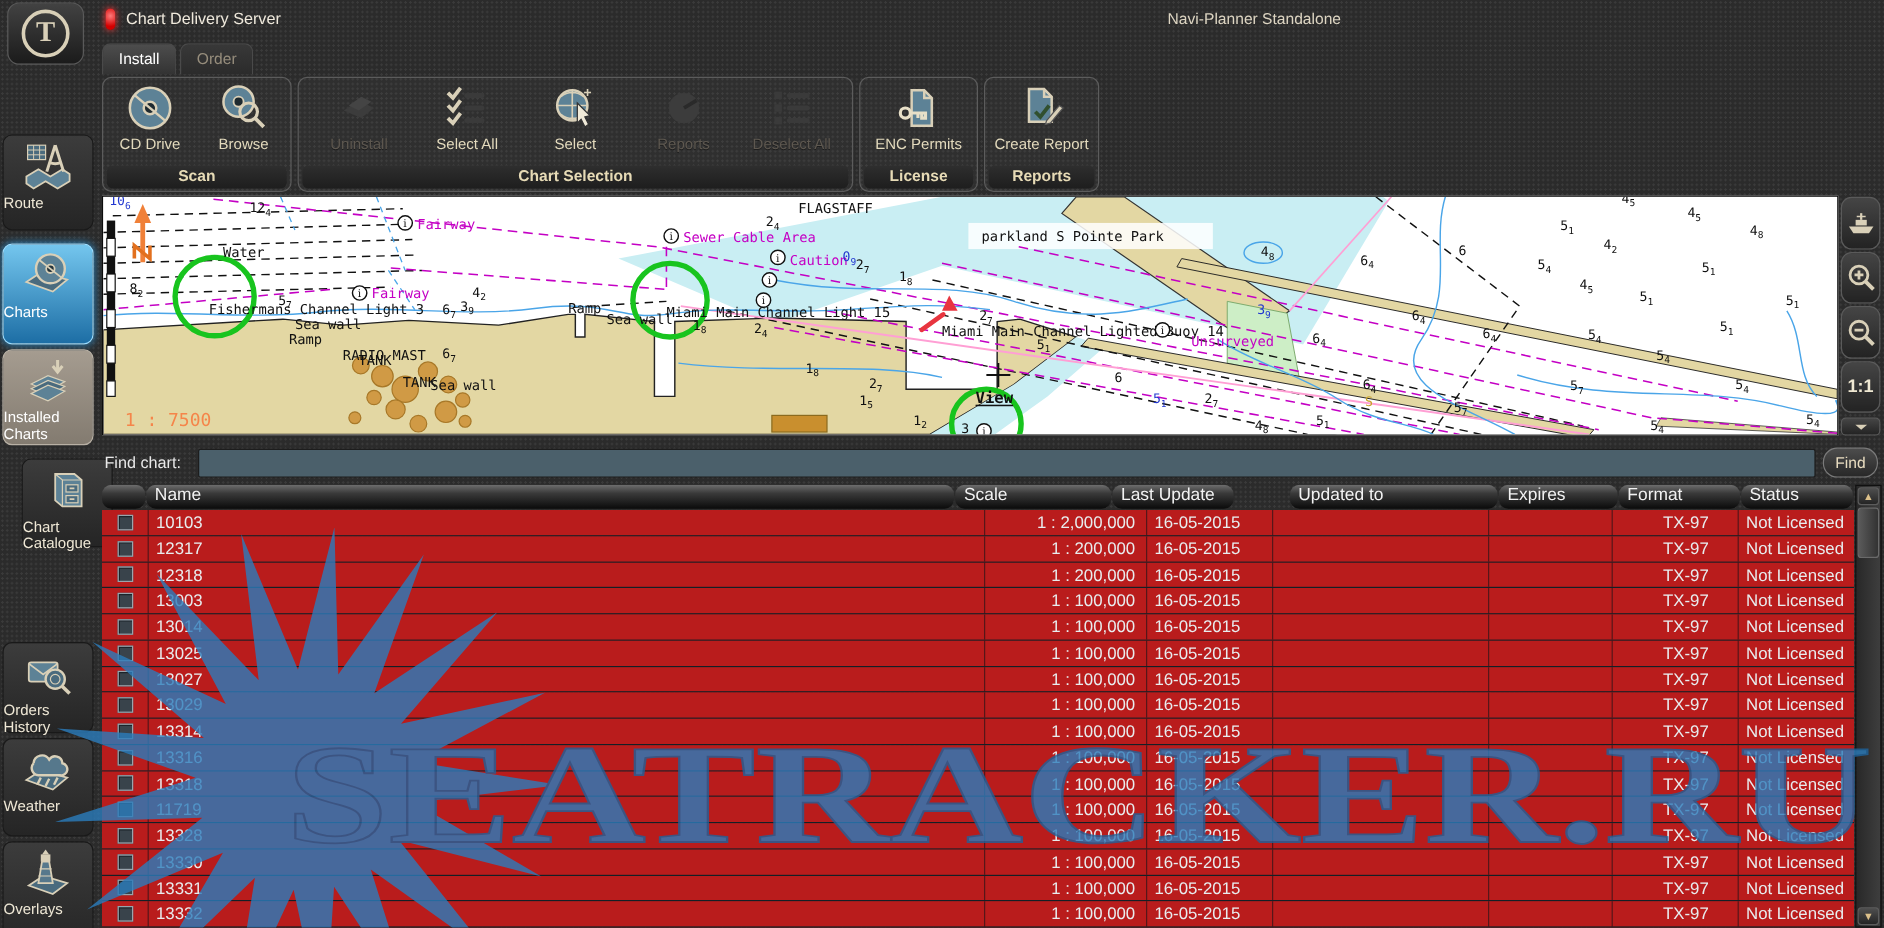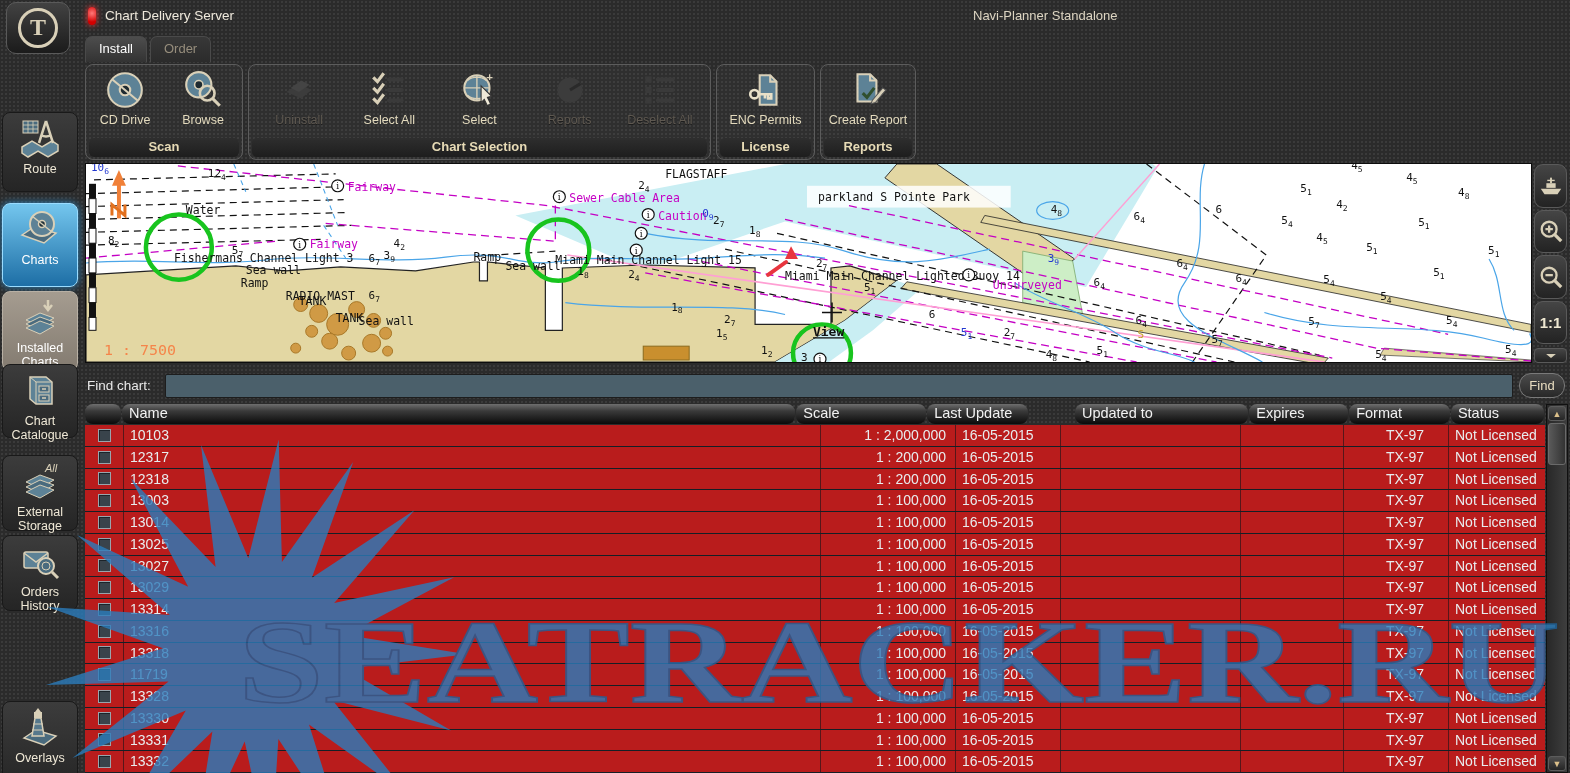--- a/index.html
+++ b/index.html
@@ -23,21 +23,21 @@
 .rbtns{display:flex;justify-content:space-evenly;align-items:flex-start;height:73px;padding-top:3px}
 .rbtn{width:80px;text-align:center;cursor:pointer}
 .rbtn.disabled{cursor:default}
 .ricon{height:44px;display:flex;align-items:center;justify-content:center}
 .ricon svg{width:42px;height:42px}
 .rlabel{font-size:12.5px;color:#e3dabd;margin-top:1px;white-space:nowrap}
 .rbtn.disabled .rlabel{color:#5e5850;text-shadow:0 1px 0 #1d1d1d}
 .rgl{position:absolute;left:3px;right:3px;bottom:2px;height:19px;background:linear-gradient(#2e2e2e,#1e1e1e);border-radius:5px;text-align:center;font-weight:bold;font-size:13px;color:#e7dbb6;line-height:18px}
 
 .sidebar{position:absolute;left:0;top:55px;width:80px;height:718px}
-.sbtn{position:absolute;left:2px;width:76px;border-radius:8px;text-align:center;padding-top:3px;cursor:pointer;background:linear-gradient(#3c3c3c,#252525);border:1px solid #191919}
+.sbtn{position:absolute;left:2px;width:76px;border-radius:8px;text-align:left;padding-top:3px;cursor:pointer;background:linear-gradient(#3c3c3c,#252525);border:1px solid #191919}
 .sbtn.active{background:linear-gradient(#74c6ee,#1d6ea5);border:1px solid #9adcff;box-shadow:0 0 8px #2e89c4}
 .sbtn.selected{background:linear-gradient(#a59c90,#837b70);border:1px solid #b8b0a4}
 .sicon{height:46px;display:flex;align-items:center;justify-content:center}
 .sicon svg{width:46px;height:44px}
 .slabel{font-size:12.5px;color:#efe8d6;line-height:1.12}
 .sbtn.active .slabel,.sbtn.selected .slabel{color:#fff}
 
 .map-wrap{position:absolute;left:85px;top:163px;width:1447px;height:200px;border:1px solid #0c0c0c;background:#fff;overflow:hidden}
 .map-controls{position:absolute;left:1534px;top:164px;width:34px;height:199px;display:flex;flex-direction:column;align-items:flex-start}
 .mcbtn{width:33px;height:44px;margin-bottom:2px;background:linear-gradient(#454545,#232323);border:1px solid #5a5a5a;border-radius:9px;display:flex;align-items:center;justify-content:center;color:#efe8d2;font-weight:bold;font-size:15px;cursor:pointer}
@@ -243,54 +243,53 @@
         <div class="sicon">
           <svg viewBox="0 0 44 44">
             <path d="M8 24 l14 -7 14 5 -14 8 Z" fill="#5d8296" stroke="#d9d0b8"></path>
             <path d="M8 28 l14 -7 14 5 -14 8 Z" fill="#4a6b7e" stroke="#d9d0b8"></path>
             <path d="M8 32 l14 -7 14 5 -14 8 Z" fill="#5d8296" stroke="#d9d0b8"></path>
             <path d="M30 4 v9 M26 9 l4 5 4 -5" stroke="#d9d0b8" stroke-width="2.5" fill="none"></path>
           </svg>
         </div>
         <div class="slabel">Installed Charts</div>
       </div>
-      <div class="sbtn normal" style="top: 309px; height: 74px;">
+      <div class="sbtn normal" style="top: 327px; height: 74px; margin-left: 16px;">
         <div class="sicon">
           <svg viewBox="0 0 44 44">
             <path d="M12 8 h16 l6 5 v22 h-16 l-6 -5 Z" fill="#5d8296" stroke="#d9d0b8" stroke-width="1.5"></path>
             <path d="M12 8 l6 5 h16 M18 13 v22" stroke="#d9d0b8" fill="none"></path>
             <rect x="21" y="17" width="10" height="6" fill="#4a6b7e" stroke="#d9d0b8"></rect>
             <rect x="21" y="26" width="10" height="6" fill="#4a6b7e" stroke="#d9d0b8"></rect>
             <path d="M24 20 h4 M24 29 h4" stroke="#d9d0b8" stroke-width="1.5"></path>
           </svg>
         </div>
         <div class="slabel">Chart Catalogue</div>
-      </div>
-      <div class="sbtn normal" style="top: 400px; height: 76px;">
-        <div class="sicon">
-          <svg viewBox="0 0 44 44">
-            <path d="M8 22 l14 -7 14 5 -14 8 Z" fill="#5d8296" stroke="#d9d0b8"></path>
-            <path d="M8 27 l14 -7 14 5 -14 8 Z" fill="#4a6b7e" stroke="#d9d0b8"></path>
-            <path d="M8 32 l14 -7 14 5 -14 8 Z" fill="#5d8296" stroke="#d9d0b8"></path>
-            <text x="27" y="12" fill="#d9d0b8" font-size="11" font-style="italic">All</text>
-          </svg>
-        </div>
-        <div class="slabel">External Storage</div>
       </div>
       <div class="sbtn normal" style="top: 480px; height: 76px;">
         <div class="sicon">
           <svg viewBox="0 0 44 44">
             <rect x="6" y="12" width="24" height="16" rx="2" fill="#5d8296" stroke="#d9d0b8" stroke-width="1.5"></rect>
             <path d="M6 13 l12 9 12 -9" fill="none" stroke="#d9d0b8" stroke-width="1.5"></path>
             <circle cx="28" cy="26" r="8" fill="#4a6b7e" stroke="#d9d0b8" stroke-width="2"></circle>
             <circle cx="28" cy="26" r="4" fill="none" stroke="#d9d0b8"></circle>
             <line x1="34" y1="32" x2="40" y2="38" stroke="#d9d0b8" stroke-width="3"></line>
           </svg>
         </div>
         <div class="slabel">Orders History</div>
+      </div>
+      <div class="sbtn normal" style="top: 560px; height: 82px;">
+        <div class="sicon">
+          <svg viewBox="0 0 44 44">
+            <path d="M4 30 l12 -8 22 6 -12 10 Z" fill="#4a6b7e" stroke="#d9d0b8" stroke-width="1.5"></path>
+            <path d="M10 16 a7 7 0 0 1 13 -3 a6 6 0 0 1 11 3 a5 5 0 0 1 -2 10 h-18 a6 6 0 0 1 -4 -10" fill="#56788c" stroke="#d9d0b8" stroke-width="2"></path>
+            <path d="M16 28 l-3 6 M23 29 l-3 6 M30 28 l-3 6" stroke="#d9d0b8" stroke-width="2"></path>
+          </svg>
+        </div>
+        <div class="slabel">Weather</div>
       </div>
       <div class="sbtn normal" style="top: 646px; height: 90px;">
         <div class="sicon">
           <svg viewBox="0 0 44 44">
             <path d="M6 32 l12 -8 20 6 -12 9 Z" fill="#4a6b7e" stroke="#d9d0b8" stroke-width="1.5"></path>
             <path d="M14 30 l3 -18 h6 l3 18 Z" fill="#56788c" stroke="#d9d0b8" stroke-width="1.5"></path>
             <path d="M15 18 h10 M14 24 h11" stroke="#d9d0b8"></path>
             <rect x="16" y="6" width="8" height="6" fill="#d9d0b8"></rect>
             <path d="M20 2 l-3 4 h6 Z" fill="#d9d0b8"></path>
           </svg>

